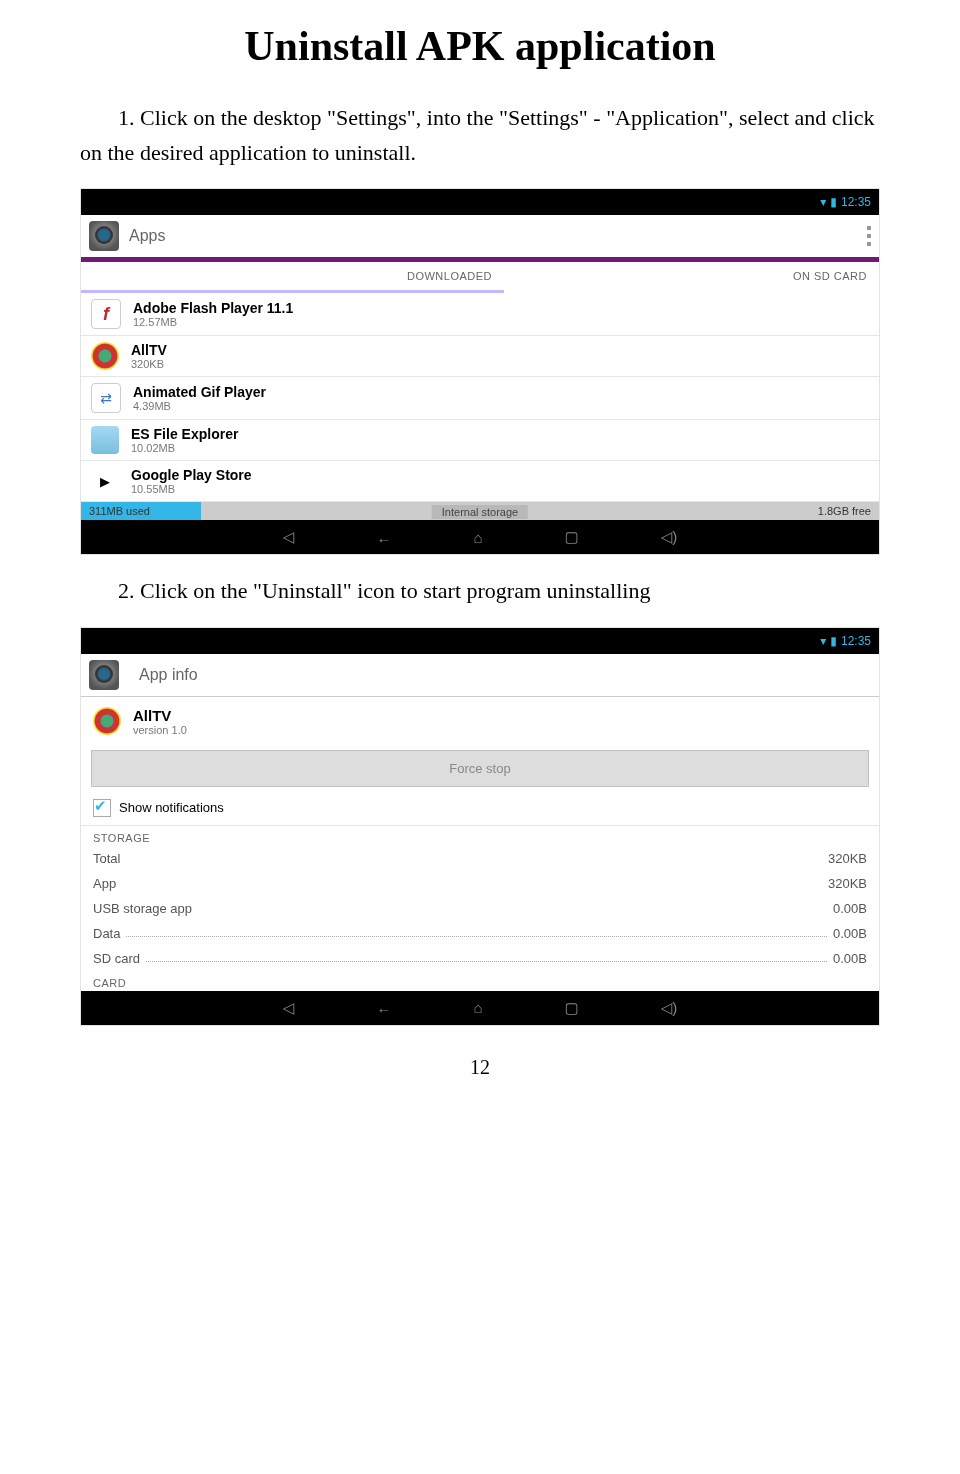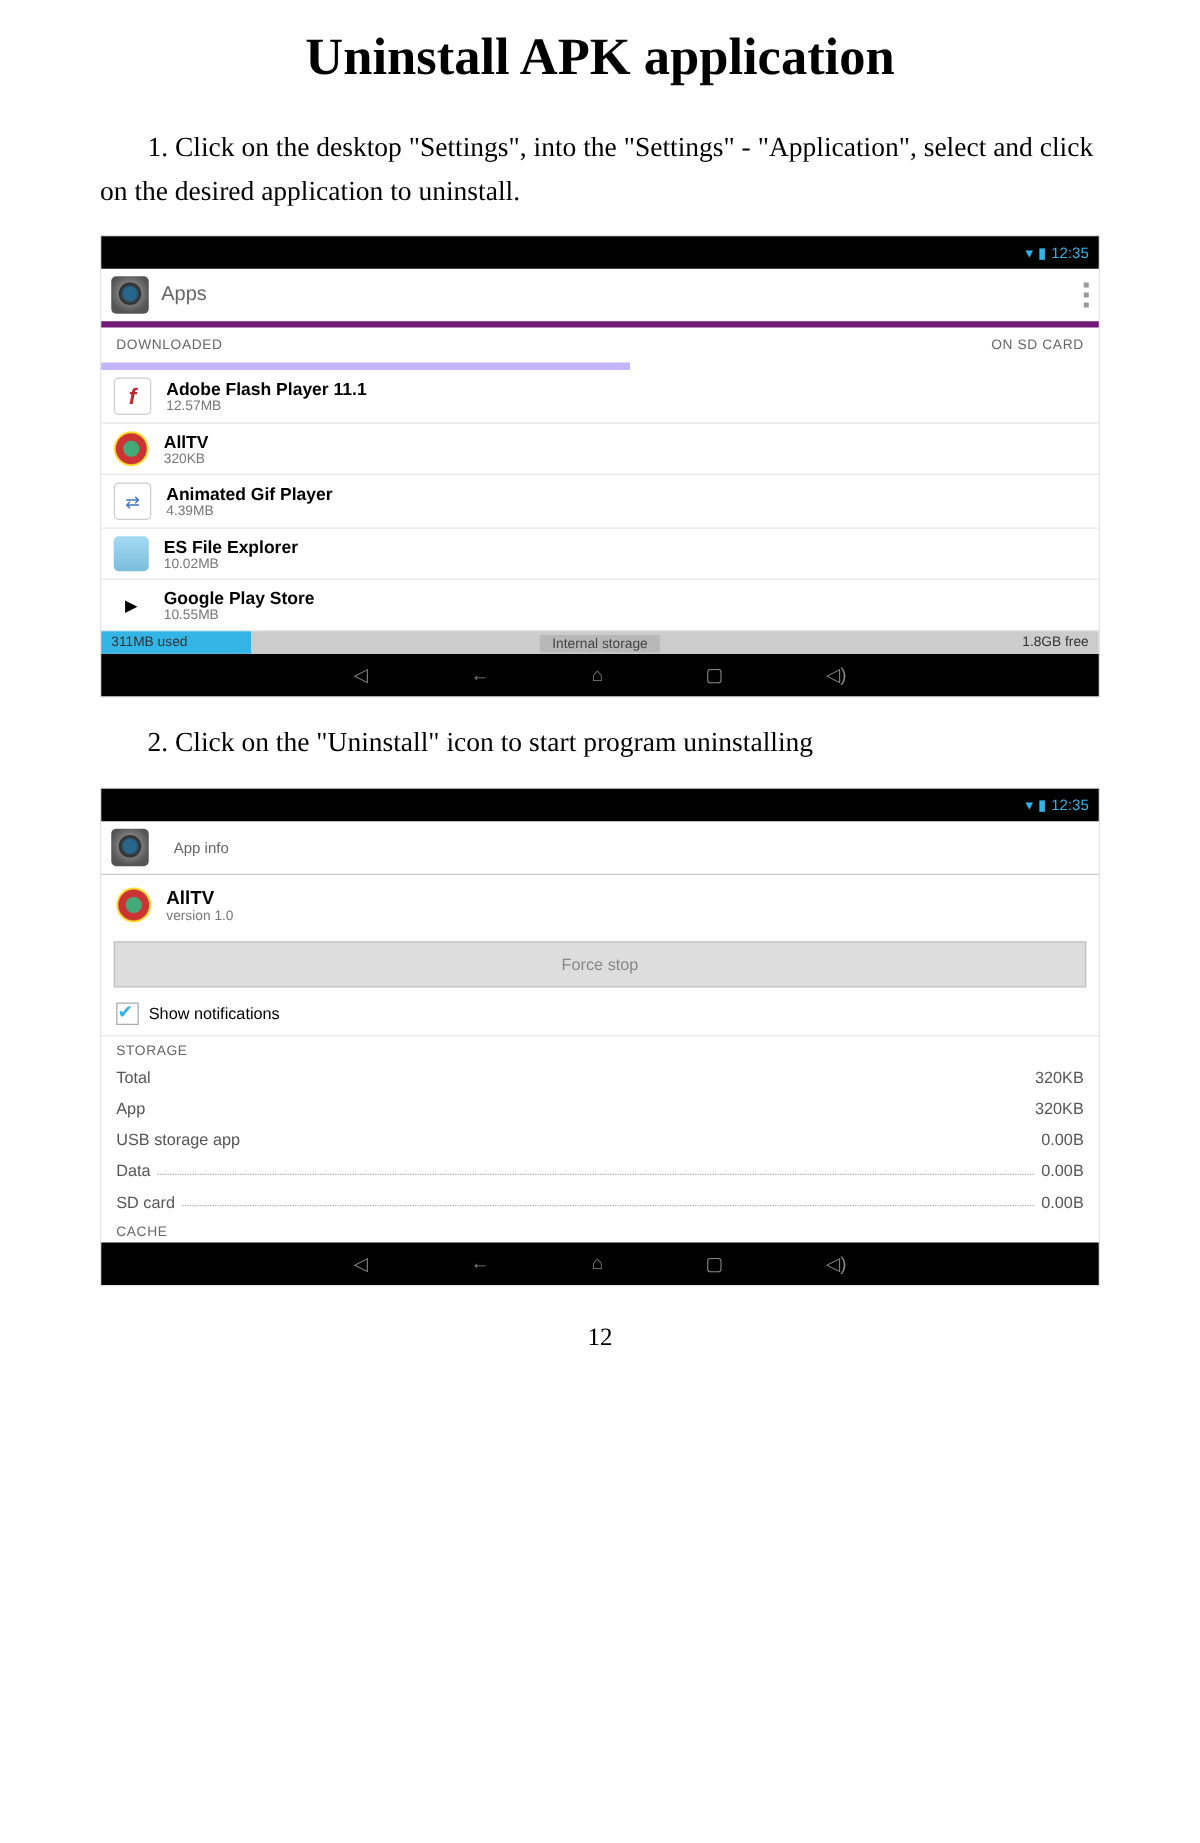--- a/index.html
+++ b/index.html
@@ -85,23 +85,23 @@
     font-size:11px;
     color:#666;
     letter-spacing:.5px;
   }
   .tab{
     padding:8px 12px;
     text-align:center;
   }
   .tab.active{
     flex:0 0 50%;
-    border-bottom:6px solid #c4b5fd;
+    border-bottom:3px solid #c4b5fd;
     color:#666;
-    text-align:left;
+    text-align:right;
   }
   .tab.right{
     flex:1;
     text-align:right;
   }
   .app-row{
     display:flex;align-items:center;
     padding:6px 10px;border-bottom:1px solid #e5e5e5;
     gap:12px;
   }
@@ -128,21 +128,21 @@
   .navbar{
     background:#000;height:34px;
     display:flex;justify-content:center;align-items:center;gap:82px;
     color:#ccc;font-size:15px;
   }
   .nav-ico{color:#888;}
   .app-info-header{
     display:flex;align-items:center;gap:10px;
     padding:6px 8px;border-bottom:1px solid #ccc;
   }
-  .app-info-title{font-size:12px;color:#666;}
+  .app-info-title{font-size:16px;color:#666;}
   .app-chosen-row{
     display:flex;align-items:center;gap:12px;
     padding:10px 12px;
   }
   .app-chosen-meta{display:flex;flex-direction:column;}
   .app-chosen-name{font-size:15px;font-weight:bold;}
   .app-chosen-ver{font-size:11px;color:#777;}
   .btn-row{
     display:flex;gap:6px;padding:4px 10px;
   }
@@ -300,21 +300,21 @@
   <div class="kv-row">
       <span>Data</span>
       <span class="dots"></span>
       <span>0.00B</span>
     </div>
   <div class="kv-row">
       <span>SD card</span>
       <span class="dots"></span>
       <span>0.00B</span>
     </div>
-  <div class="section-label">CACHE</div>
+  <div class="section-label">CARD</div>
   <div class="navbar">
     <span class="nav-ico">◁</span>
     <span class="nav-ico">←</span>
     <span class="nav-ico">⌂</span>
     <span class="nav-ico">▢</span>
     <span class="nav-ico">◁)</span>
   </div>
 </div>
 
 <div class="page-num">12</div>

